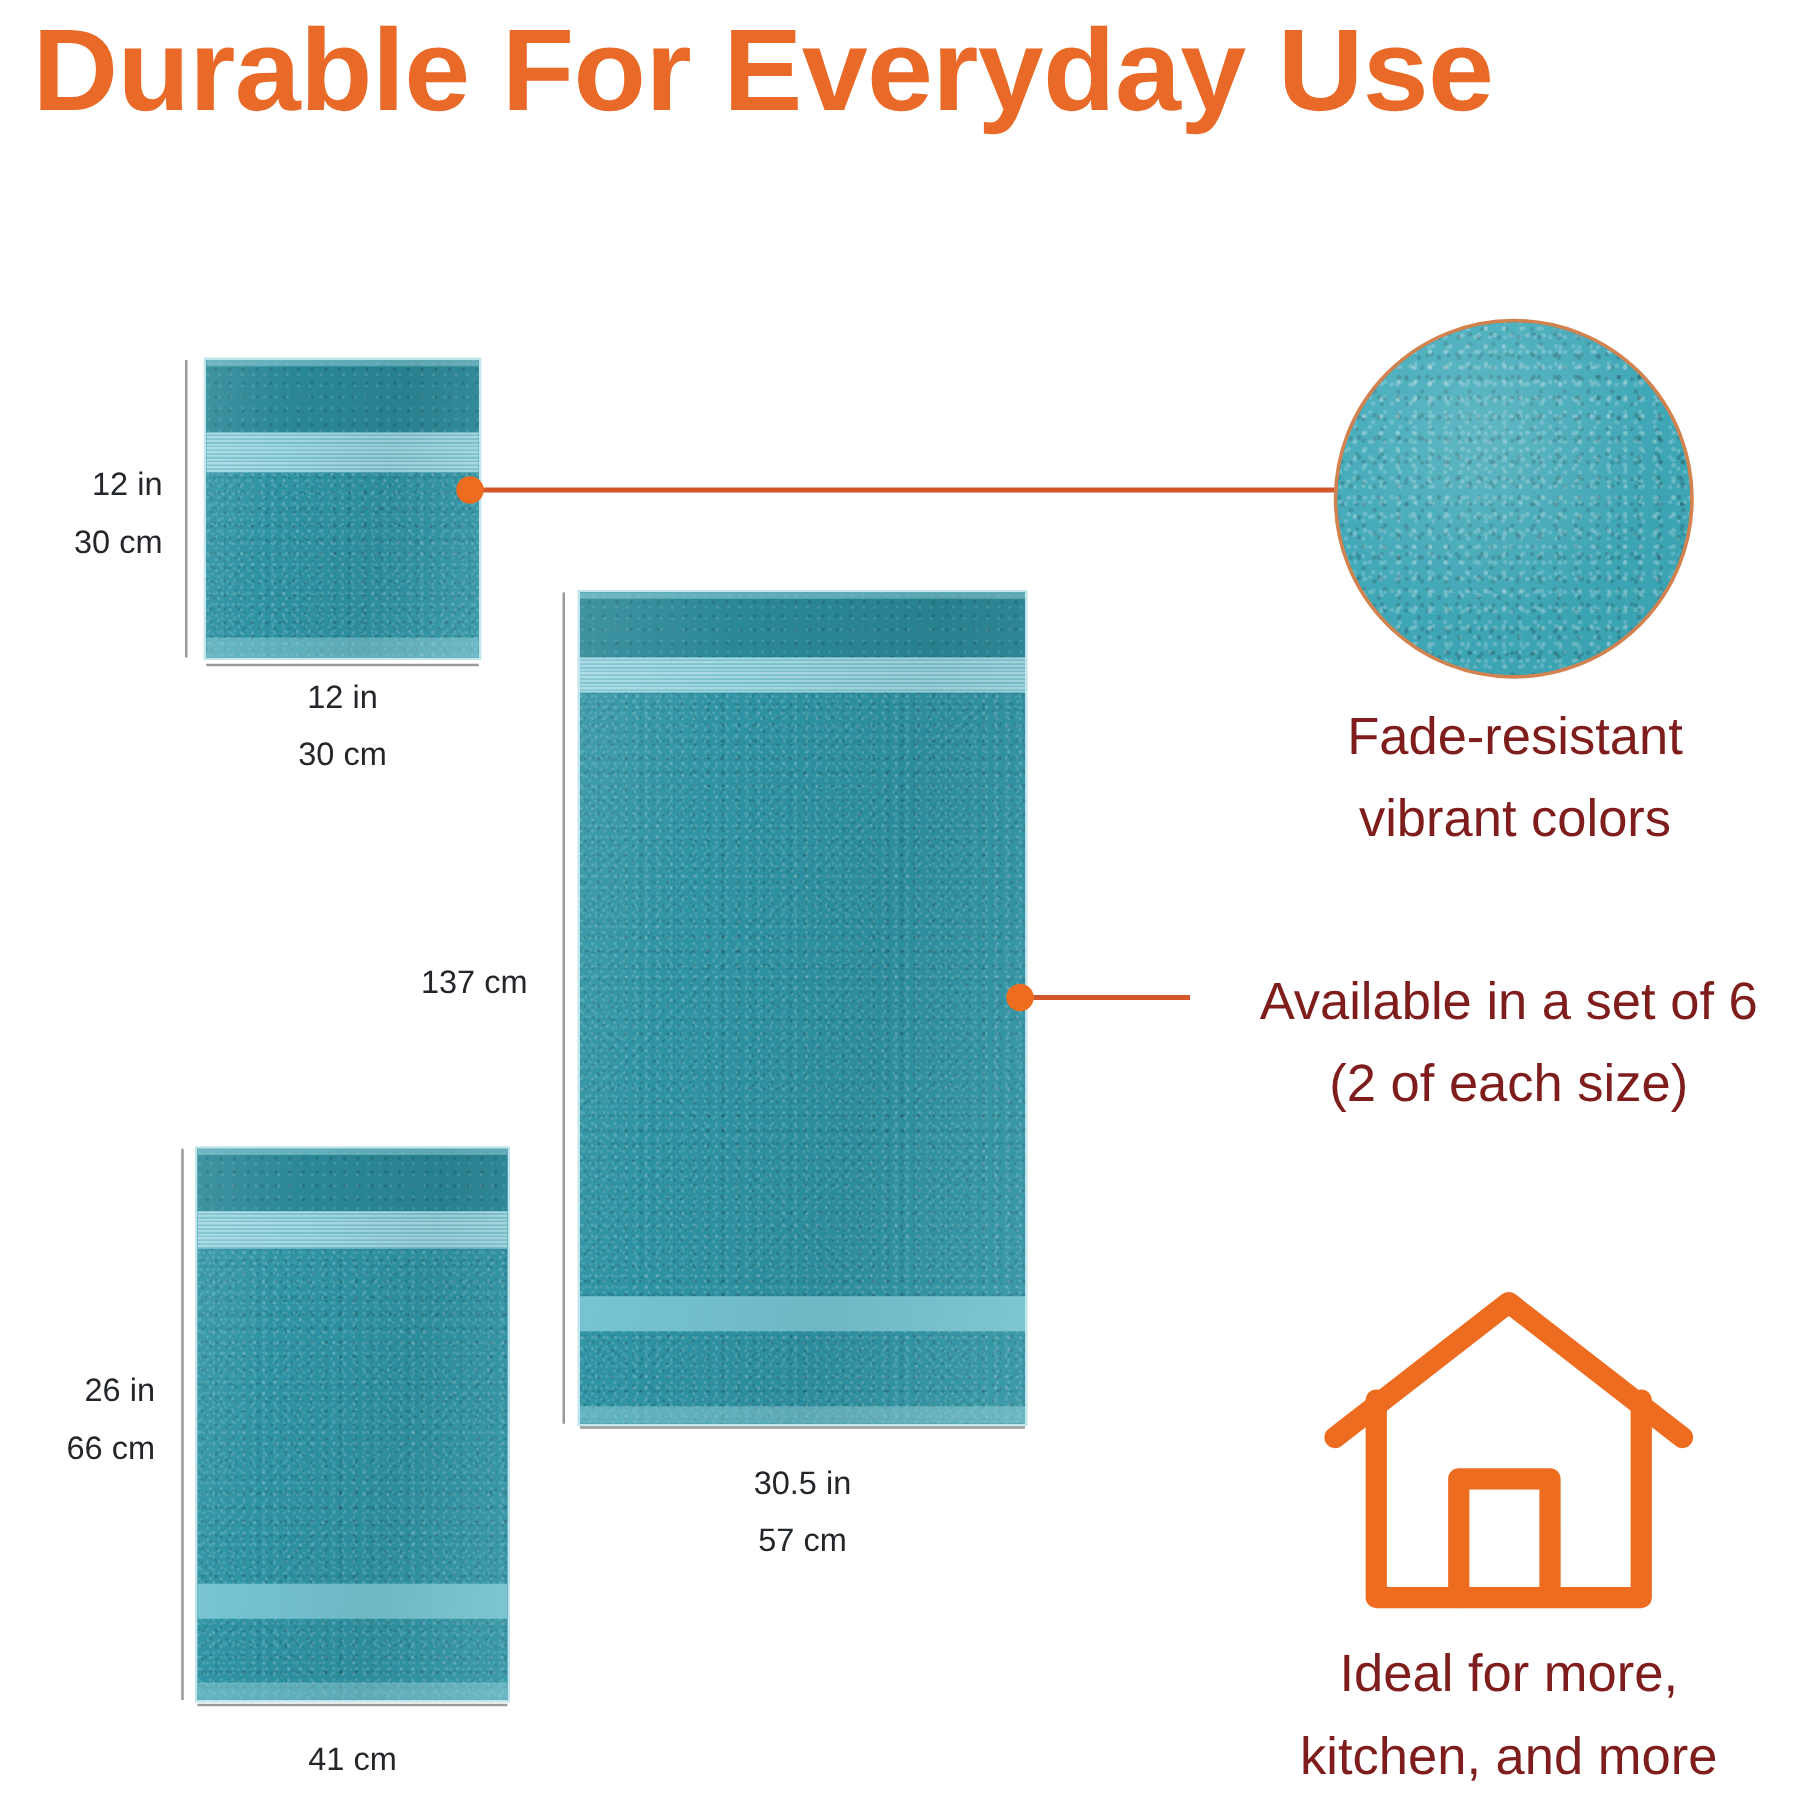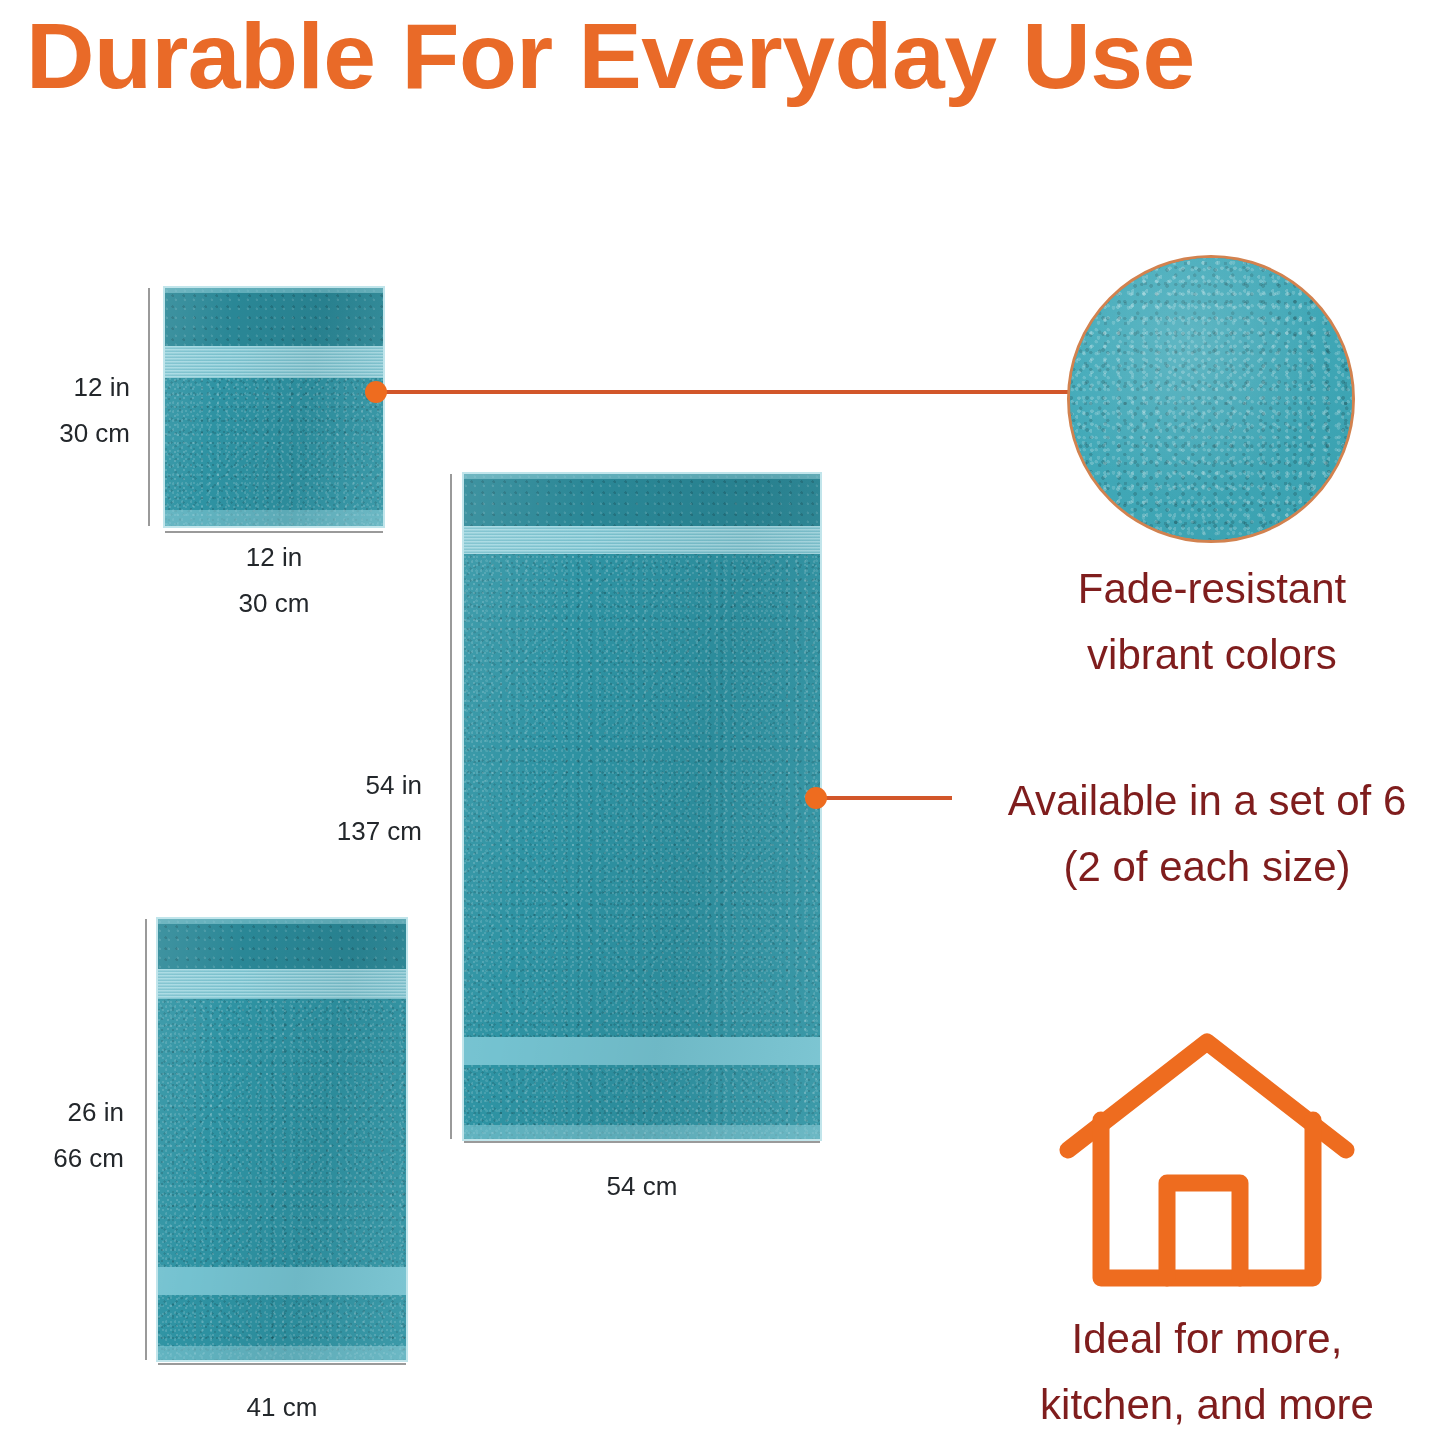--- a/index.html
+++ b/index.html
@@ -227,25 +227,25 @@
     <div class="band-light soft" style="top:563px; height:28px;"></div>
     <div class="hem" style="top:0; height:5px;"></div>
     <div class="hem" style="bottom:0; height:14px;"></div>
     <div class="sheen"></div>
   </div>
 
   <div class="vline" style="left:438px; top:474px; height:665px;"></div>
   <div class="hline" style="left:452px; top:1141px; width:356px;"></div>
 
   <div class="dim right" style="left:190px; top:762px; width:220px;">
-    <div>54 in</div>
     <div>137 cm</div>
   </div>
   <div class="dim center" style="left:452px; top:1163px; width:356px;">
-    <div>54 cm</div>
+    <div>30.5 in</div>
+    <div>57 cm</div>
   </div>
 
   <div class="towel" id="towel-hand" style="left:146px; top:919px; width:248px; height:441px;">
     <div class="terry"></div>
     <div class="band-dark" style="top:0; height:50px;"></div>
     <div class="band-light" style="top:50px; height:30px;"></div>
     <div class="band-light soft" style="top:348px; height:28px;"></div>
     <div class="hem" style="top:0; height:5px;"></div>
     <div class="hem" style="bottom:0; height:14px;"></div>
     <div class="sheen"></div>

